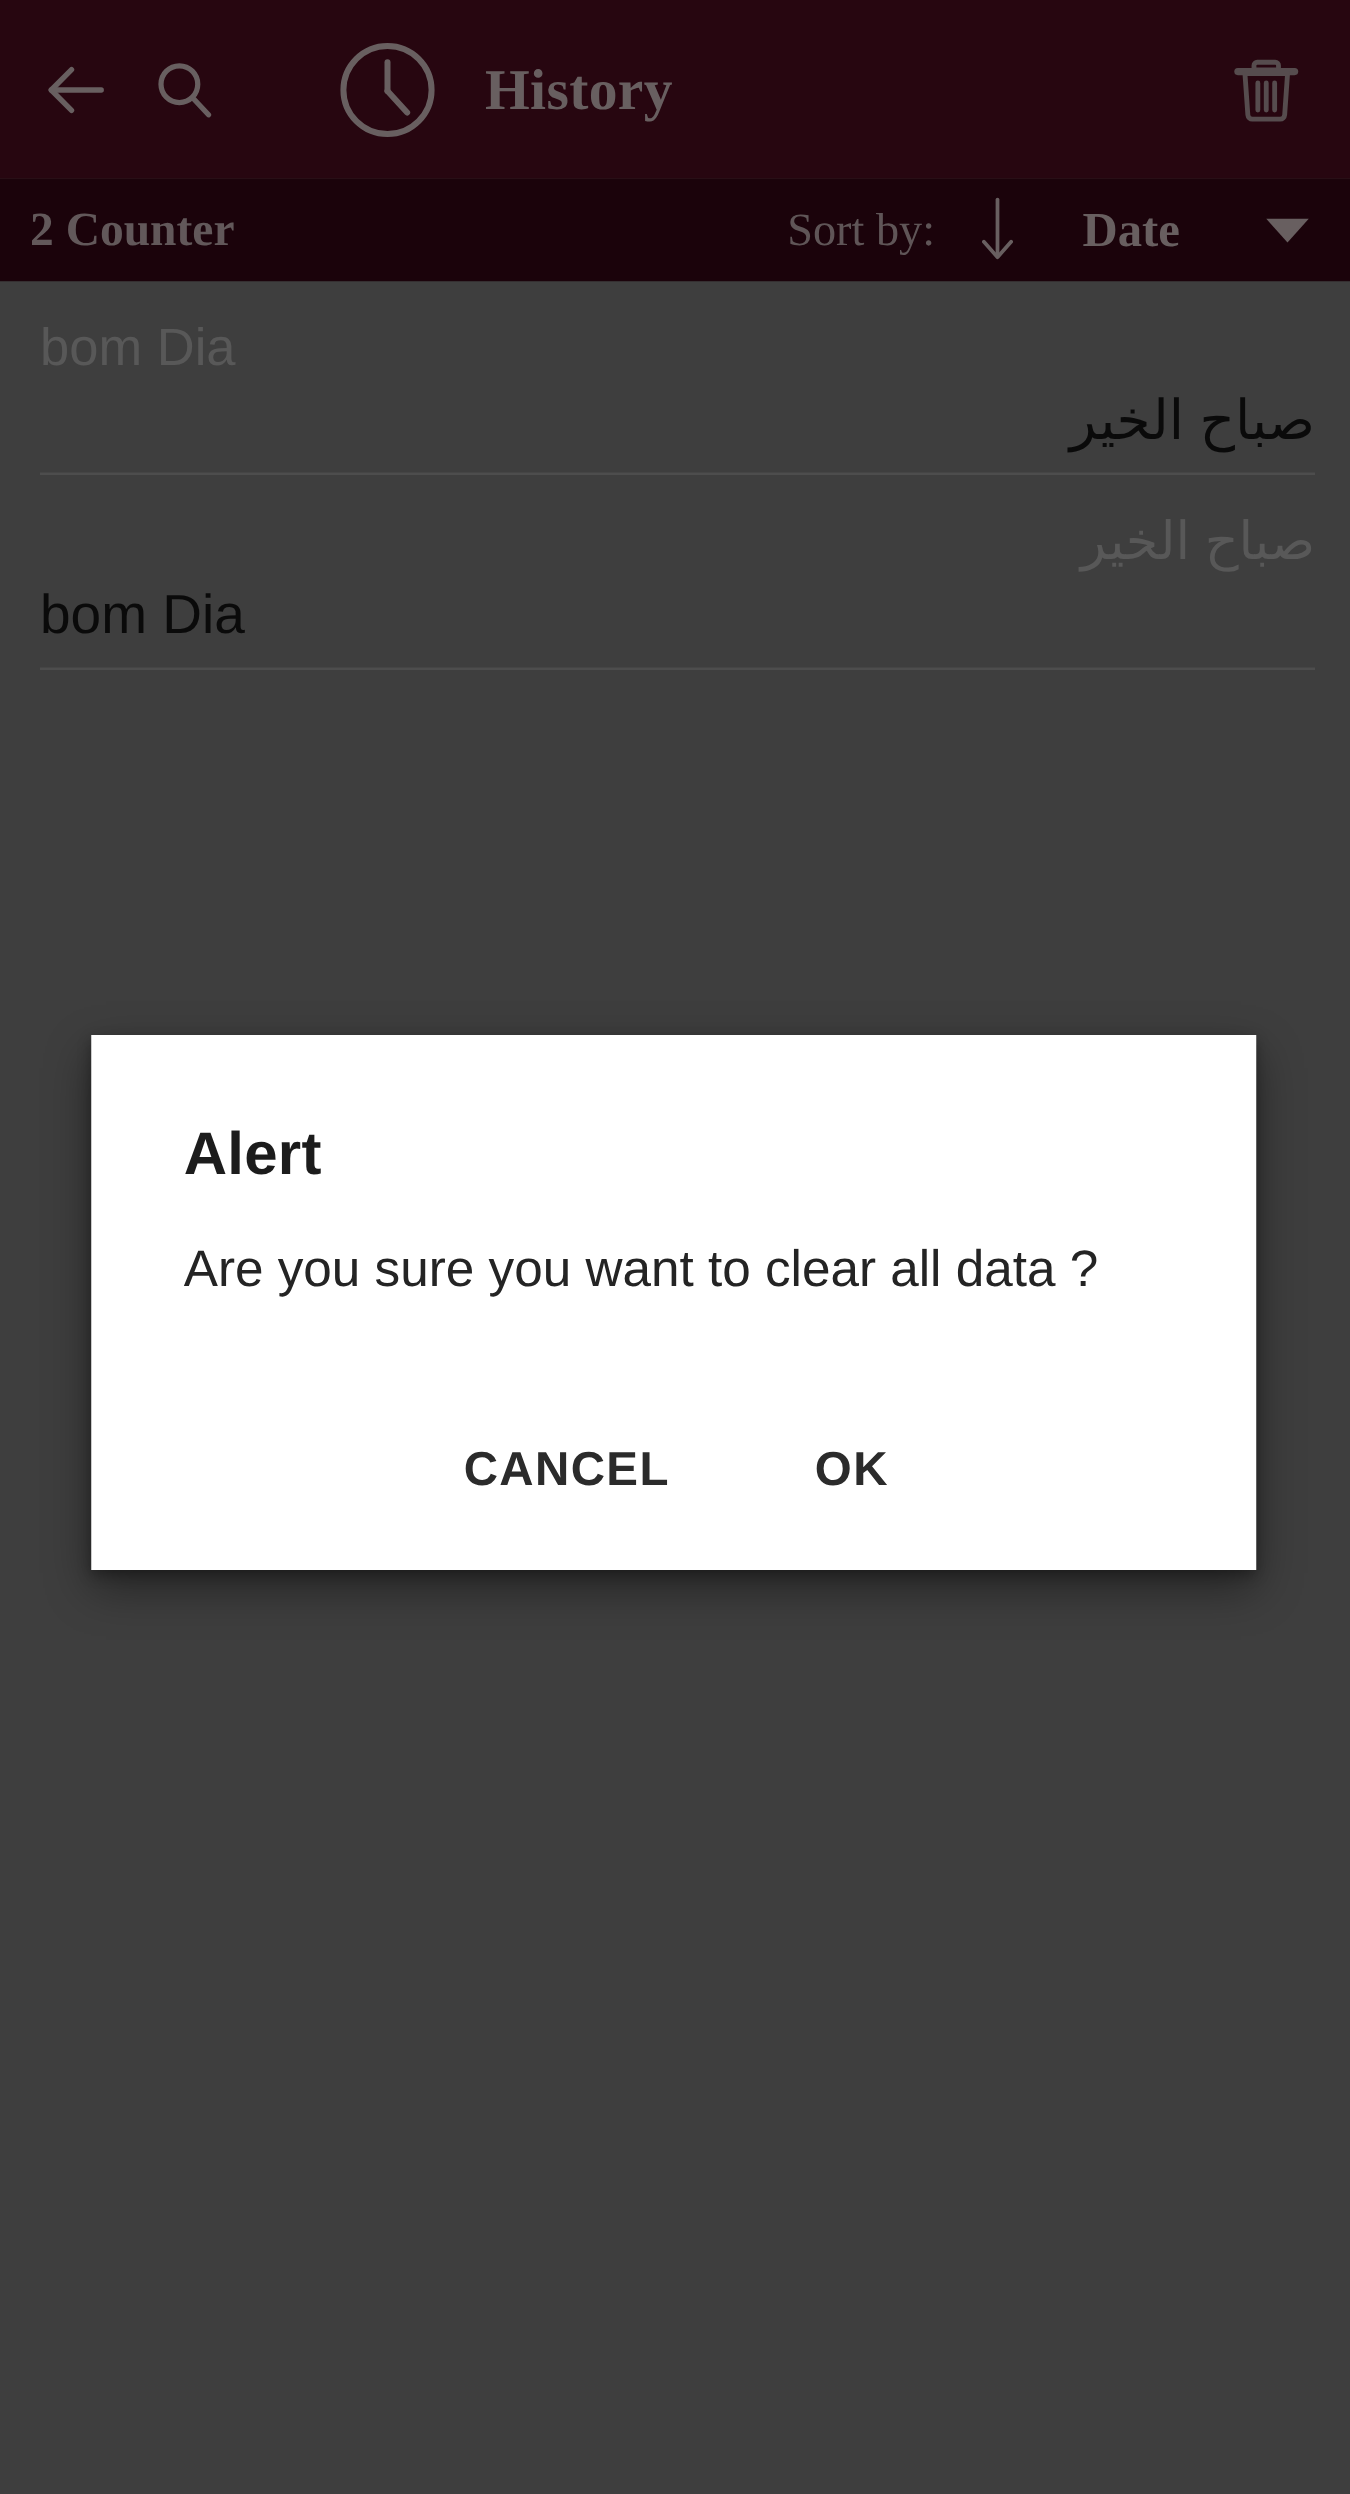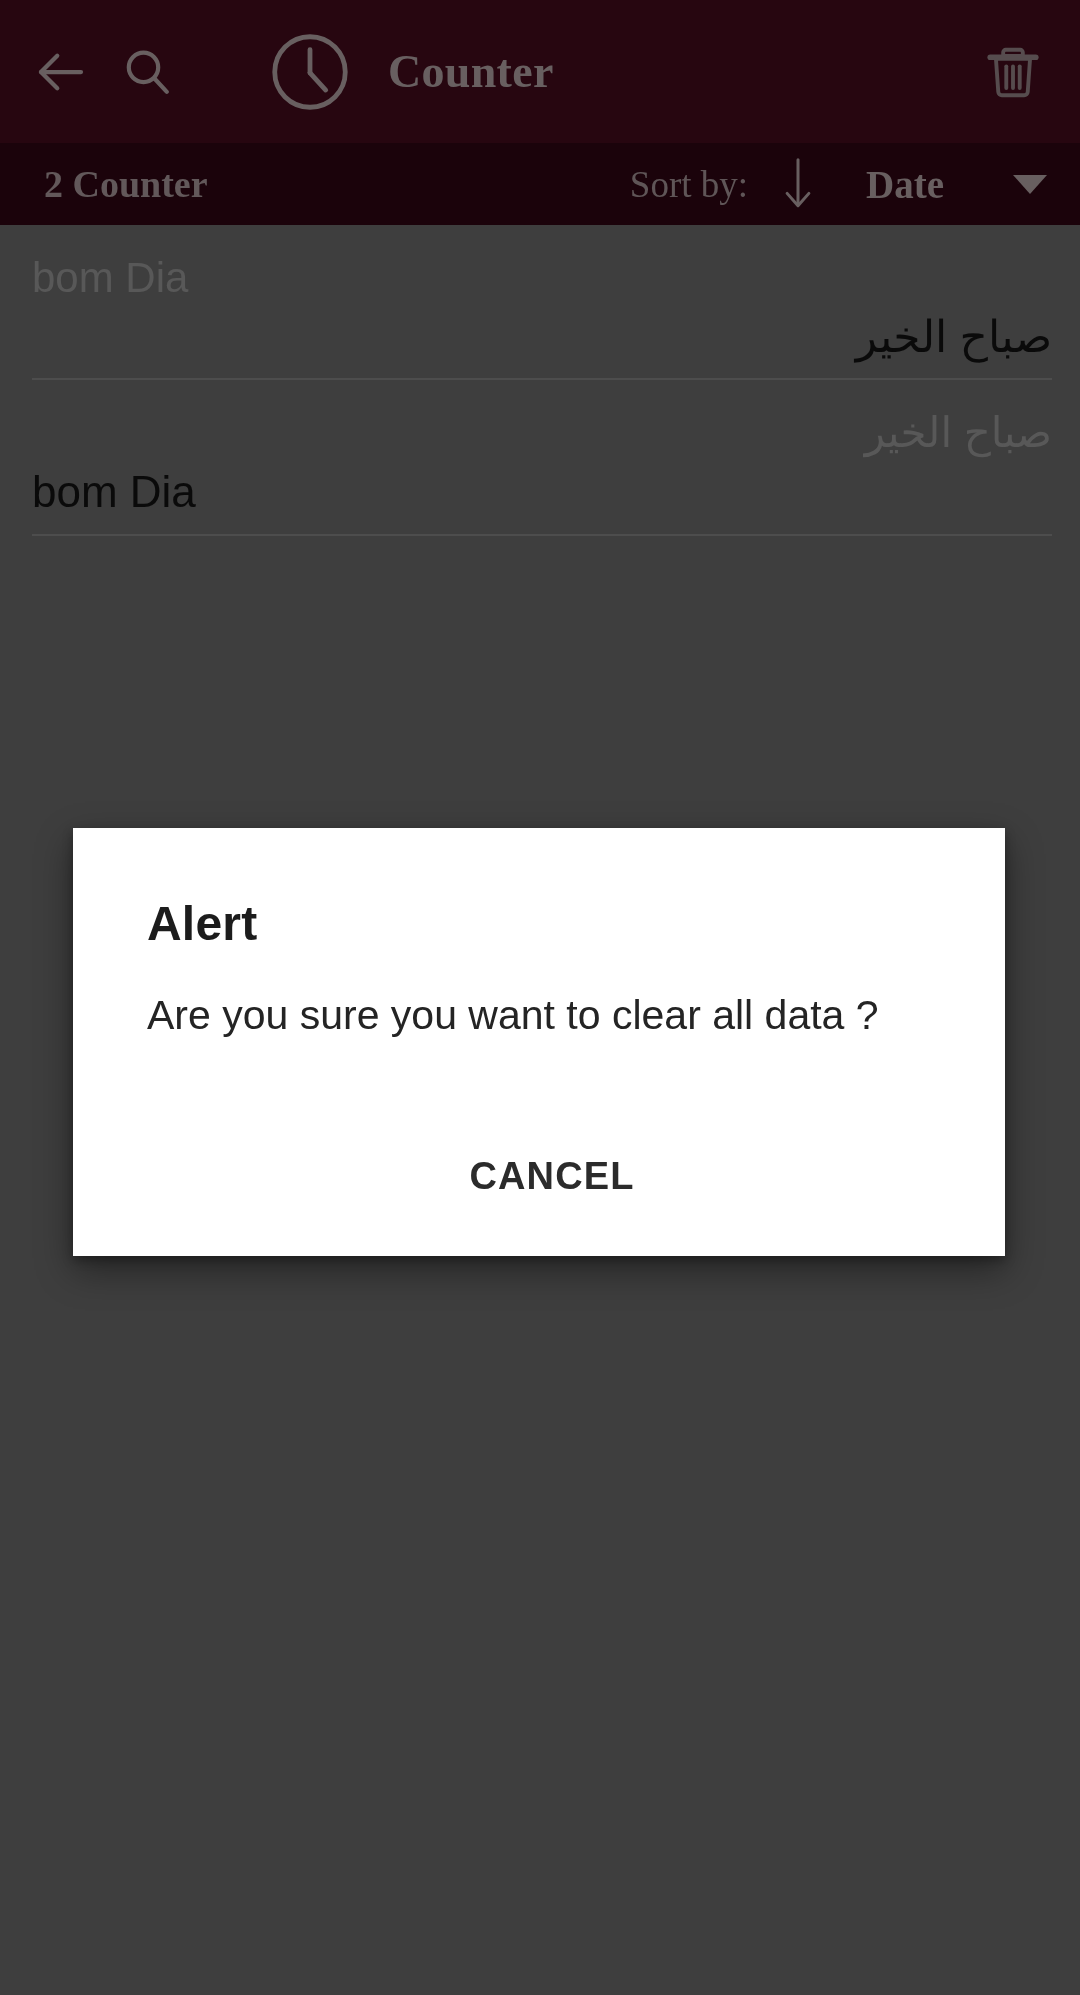--- a/index.html
+++ b/index.html
@@ -71,21 +71,21 @@
   .subbar {
     position: absolute;
     top: 143px;
     left: 0;
     width: 1080px;
     height: 82px;
     background: #2c0612;
     display: flex;
     align-items: center;
     box-sizing: border-box;
-    padding: 0 22px 0 44px;
+    padding: 0 22px 0 24px;
   }
   .counter-label {
     font-family: "Liberation Serif", serif;
     font-weight: bold;
     font-size: 38px;
     color: #9f8f92;
     white-space: nowrap;
   }
   .sort-group {
     margin-left: auto;
@@ -241,21 +241,21 @@
     </div>
 
     <div class="appbar-title-group">
       <span class="clock-icon">
         <svg width="92" height="92" viewBox="0 0 24 24" fill="none" stroke="#a9999c" stroke-width="1.25" stroke-linecap="round" stroke-linejoin="round">
           <circle cx="12" cy="12" r="9.2"></circle>
           <line x1="12" y1="6.2" x2="12" y2="12.2"></line>
           <line x1="12" y1="12.2" x2="16.1" y2="16.7"></line>
         </svg>
       </span>
-      <span class="appbar-title">Counter</span>
+      <span class="appbar-title">History</span>
     </div>
 
     <div class="appbar-spacer"></div>
 
     <div class="icon-btn">
       <span>
         <svg width="62" height="62" viewBox="0 0 24 24" fill="none" stroke="#8b7b7e" stroke-width="1.5" stroke-linecap="round" stroke-linejoin="round">
           <path d="M9.2 3.4h5.6a1 1 0 0 1 1 1v1.4h-7.6V4.4a1 1 0 0 1 1-1z"></path>
           <line x1="3.2" y1="6.3" x2="20.8" y2="6.3" stroke-width="2.2"></line>
           <path d="M5.4 6.9h13.2l-0.9 12.8a1.4 1.4 0 0 1-1.4 1.3H7.7a1.4 1.4 0 0 1-1.4-1.3z"></path>
@@ -305,14 +305,15 @@
   </div>
 </div>
 
 <div class="scrim"></div>
 
 <div class="dialog">
   <div class="dialog-title">Alert</div>
   <div class="dialog-message">Are you sure you want to clear all data ?</div>
   <div class="dialog-actions">
     <button class="dialog-btn btn-cancel">CANCEL</button>
+    <button class="dialog-btn btn-ok">OK</button>
   </div>
 </div>
 
 </body></html>

